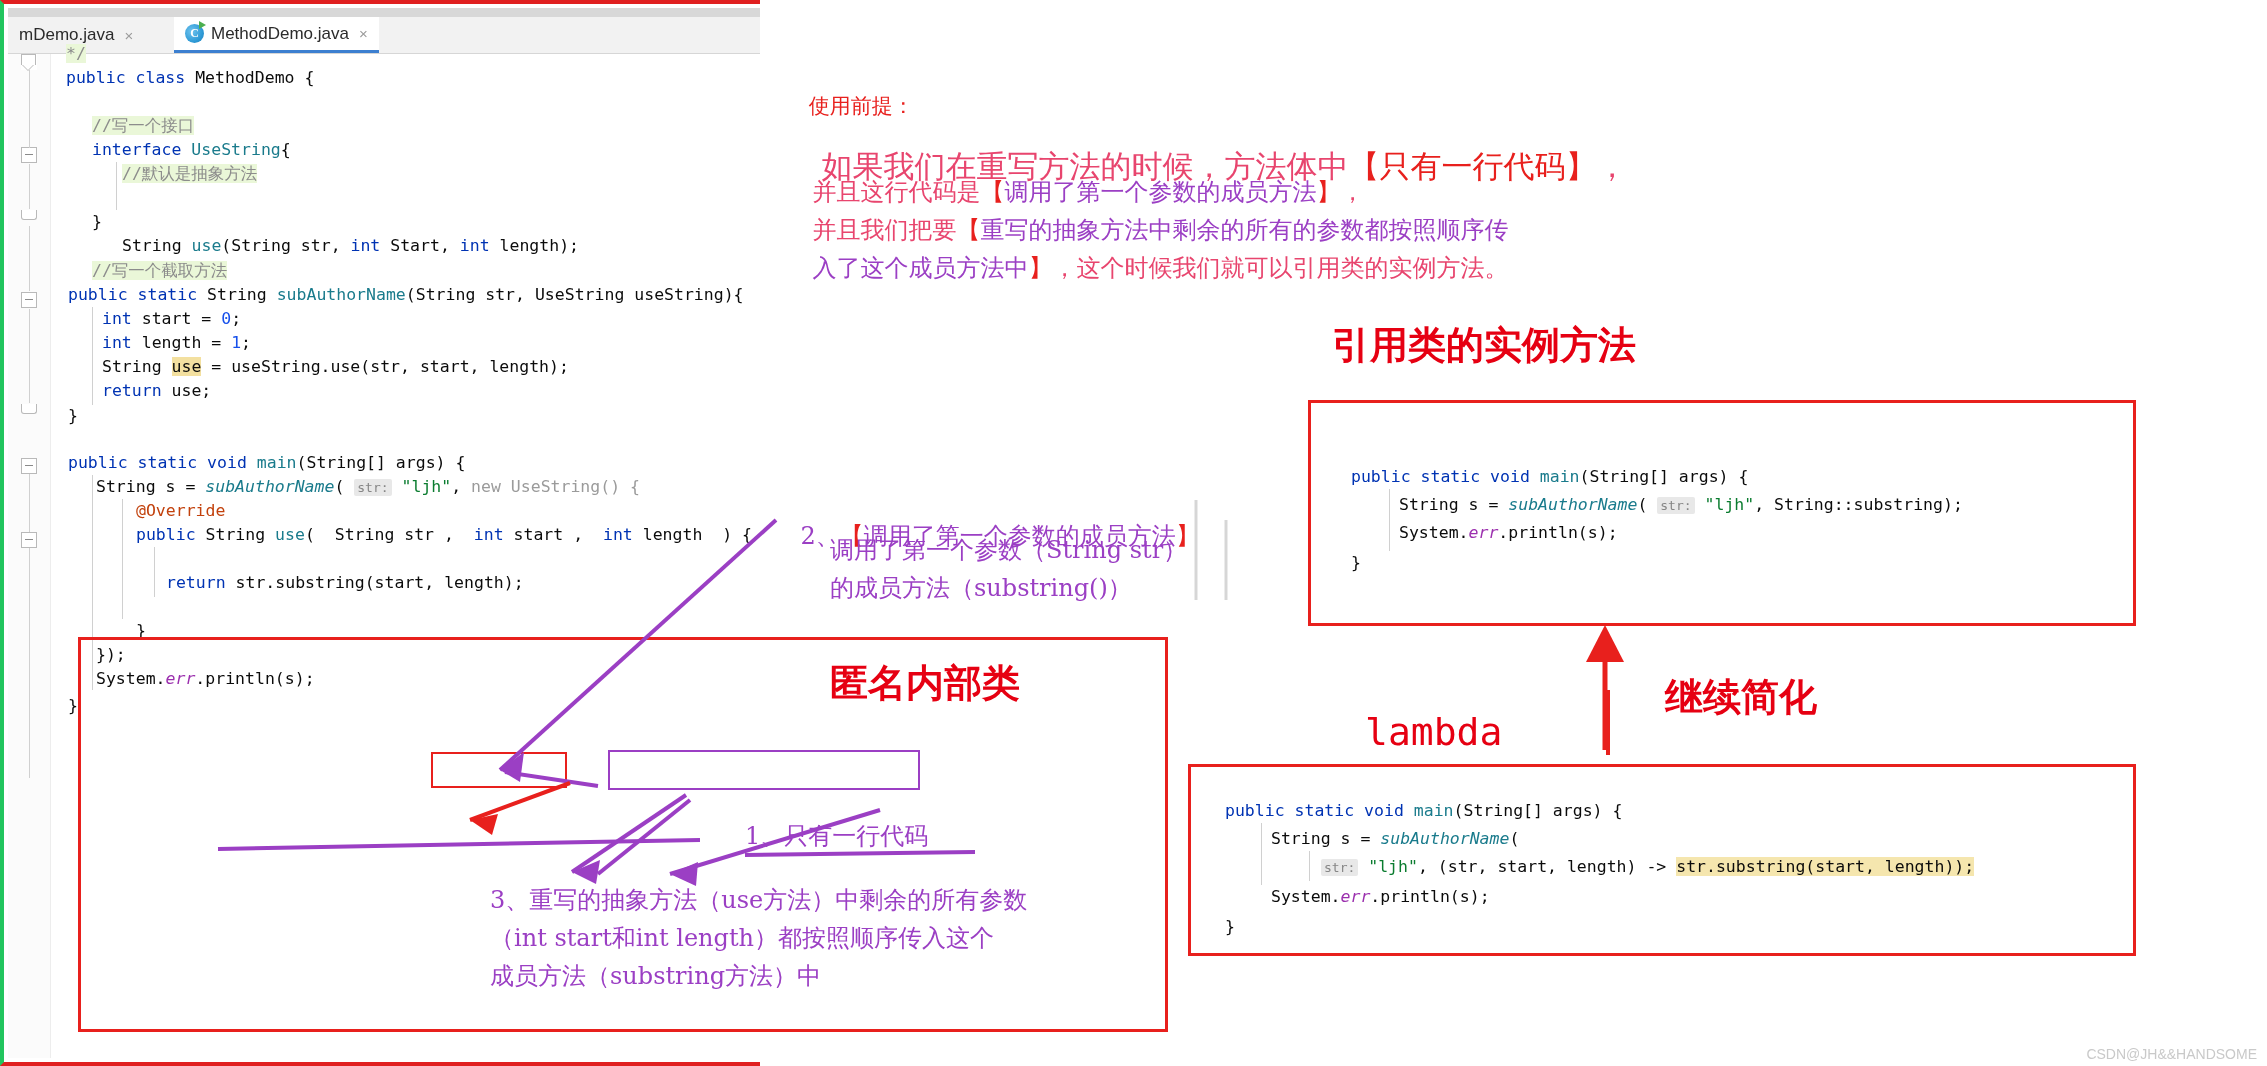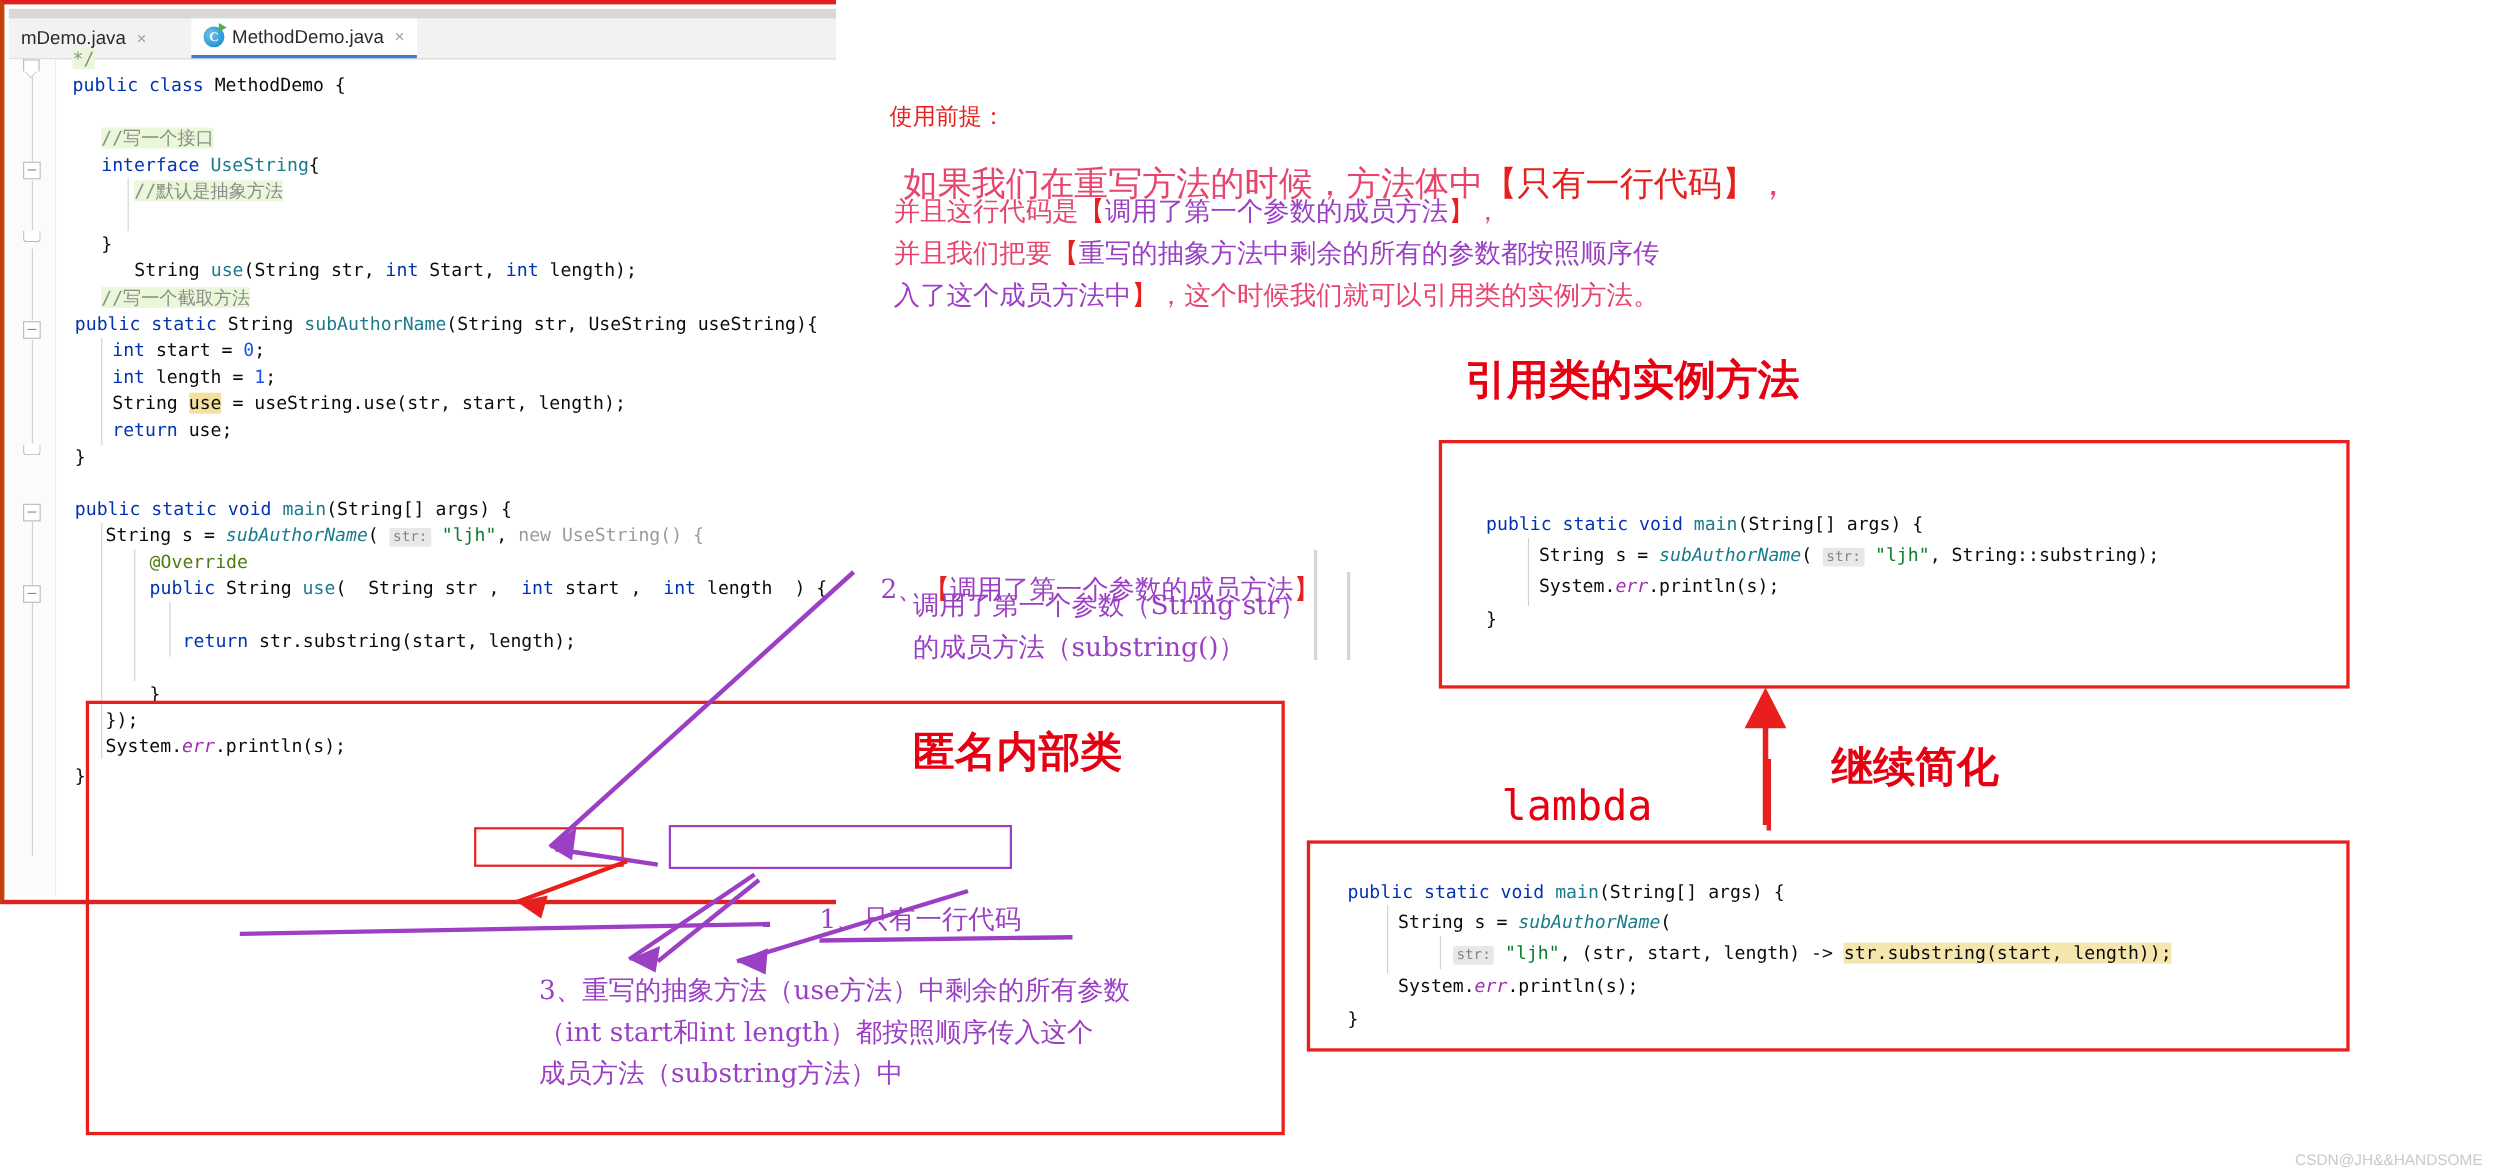--- a/index.html
+++ b/index.html
@@ -4,22 +4,22 @@
 <style>
   html,body{margin:0;padding:0;background:#ffffff;}
   body{
     font-family:"Liberation Sans", sans-serif;
     width:2267px; height:1066px; position:relative; overflow:hidden;
   }
   .root{position:absolute; inset:0; background:#fff;}
 
   
   .ide{
-    position:absolute; left:0; top:0; width:760px; height:822px;
-    border-left:4px solid #c2410c; border-top:4px solid #e02020; border-bottom:4px solid #e02020;
+    position:absolute; left:0; top:0; width:760px; height:1066px;
+    border-left:4px solid #22c55e; border-top:4px solid #e02020; border-bottom:4px solid #e02020;
     box-sizing:border-box; background:#fff; overflow:hidden;
   }
   .ide-topstrip{position:absolute;left:4px;top:4px;width:1085px;height:9px;background:#d8d8d8;}
   .tabbar{position:absolute; left:4px; top:13px; width:1085px; height:36px; background:#f2f2f2;
           border-bottom:1px solid #d6d6d6;}
   .tab{position:absolute; top:0; height:36px; display:flex; align-items:center; gap:7px;
        padding:0 11px; font-size:17px; color:#2b2b2b; box-sizing:border-box;}
   .tab.t1{left:0;}
   .tab.t2{left:166px; background:#ffffff; border-bottom:3px solid #3c7fd0;}
   .tab .x{color:#9b9b9b; font-size:15px; margin-left:3px;}
@@ -45,21 +45,21 @@
       filter:drop-shadow(0 1px 0 #b9b9b9);}
   .vline{position:absolute; width:1px; background:#d0d0d0;}
 
   
   .code{
     font-family:"DejaVu Sans Mono","Liberation Mono",monospace;
     font-size:16.5px; line-height:24px; white-space:pre; color:#0b0b0b;
   }
   .kw{color:#0033b3;} .cls{color:#1a7b8c;} .mtd{color:#1a7b8c;}
   .num{color:#1750eb;} .str{color:#0a7c2f;} .cmt{color:#8c8c8c; background:#eaf7d8;}
-  .ann{color:#4d7c0f;} .gray{color:#9b9b9b;} .ital{font-style:italic;}
+  .ann{color:#c2410c;} .gray{color:#9b9b9b;} .ital{font-style:italic;}
   .hl{background:#f3e0a0;} .hlsoft{background:#f5e6ae;}
   .hint{background:#e8e8e8;color:#868686;font-size:13px;padding:1px 3px;border-radius:2px;}
   .err{color:#9b2fae;}
 
   .ln{position:absolute; left:62px;}
 
   
   .rbox{position:absolute; border:3.5px solid #e8201d; box-sizing:border-box; background:#fff;}
   .pbox{position:absolute; border:2.5px solid #9b3fc4; box-sizing:border-box;}
   .rbox-thin{position:absolute; border:2.5px solid #e8201d; box-sizing:border-box;}

